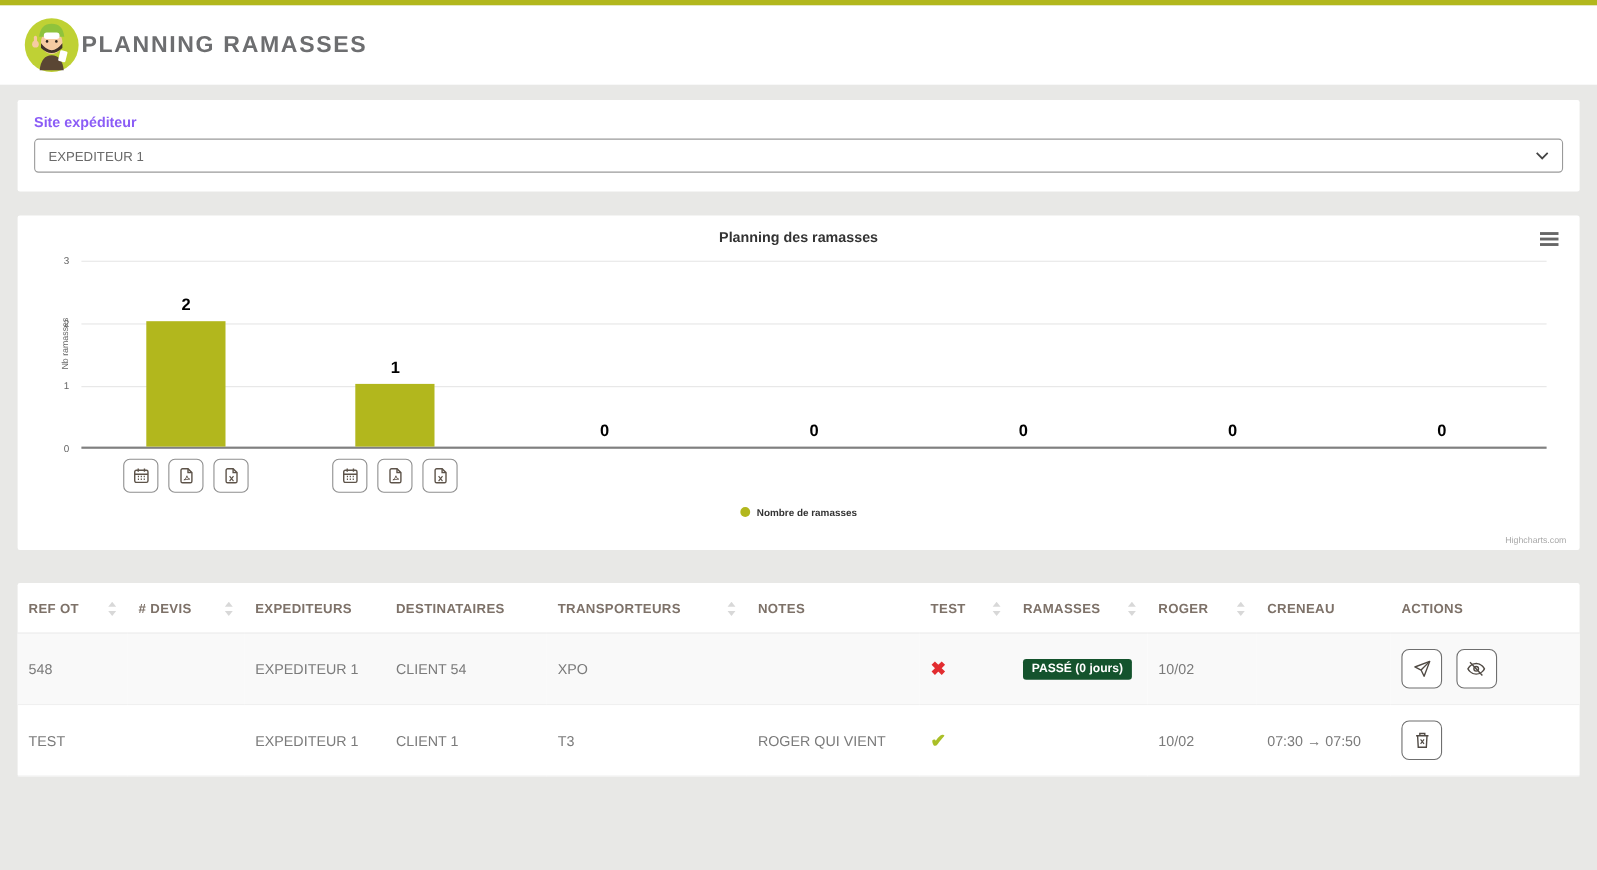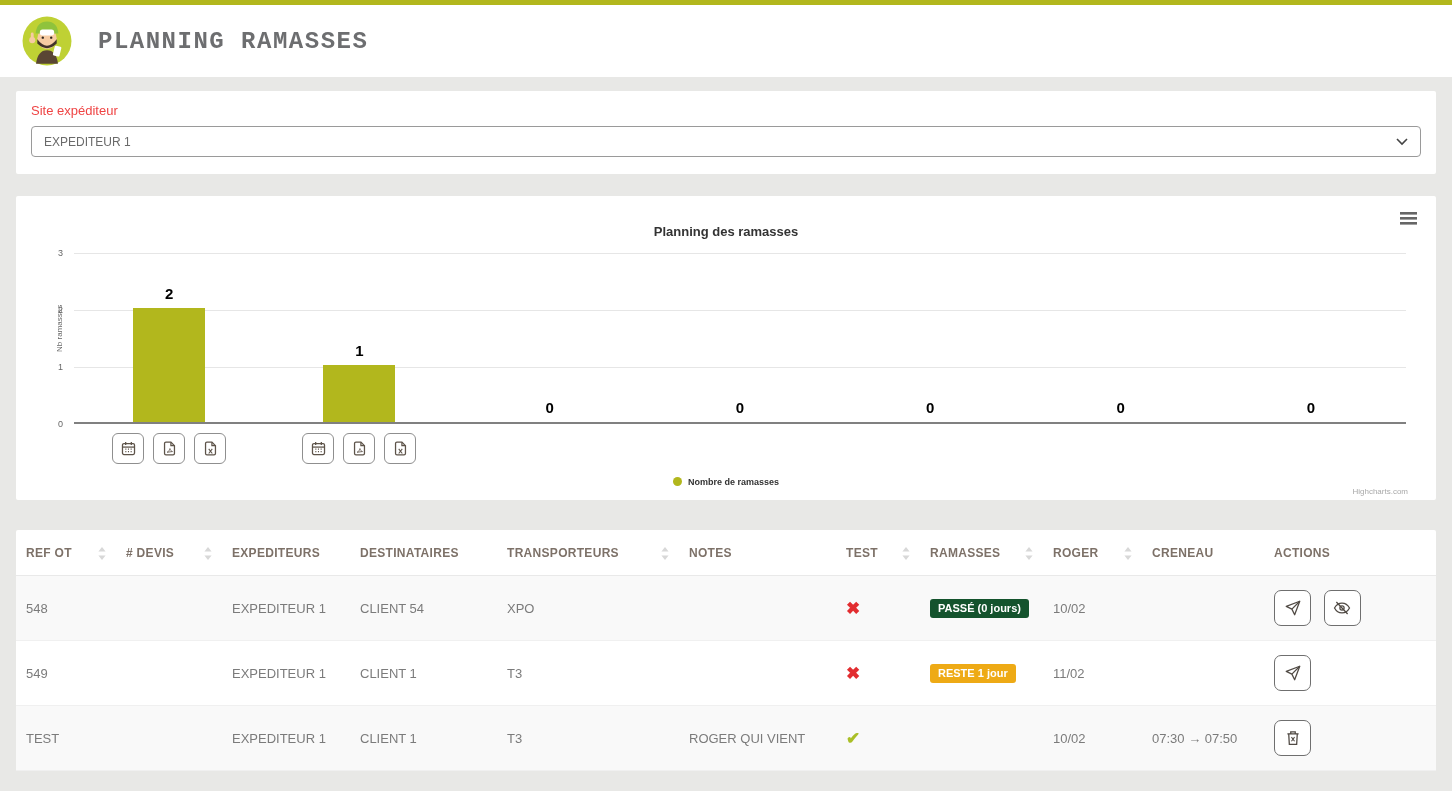--- a/index.html
+++ b/index.html
@@ -10,36 +10,35 @@
     color:#7b7b7b;
   }
   
   .top-line { height:5px; background:#b2b71d; }
   .app-header {
     background:#fff; height:72px; display:flex; align-items:center;
     padding-left:20px;
   }
   .logo { width:54px; height:54px; flex:0 0 auto; }
   .page-title {
-    margin-left:24px; font-size:24px; font-weight:bold; letter-spacing:1.5px;
+    font-size:21px; font-weight:bold; letter-spacing:1.5px;
     color:#6d6e70;
-    font-family:Liberation Mono, monospace;
   }
   
   .card { background:#fff; margin:14px 16px 0; border-radius:2px; }
   
   .filter-card { padding:12px 15px 17px; margin-top:14px; }
-  .filter-label { font-size:13px; font-weight:normal; color:#ef4444; }
+  .filter-label { font-size:13px; font-weight:bold; color:#8b5cf6; }
   .select-box {
     margin-top:8px; border:1px solid #9a9a9a; border-radius:4px; height:31px;
     display:flex; align-items:center; justify-content:space-between;
     padding:0 12px; font-size:12px; color:#6a6a6a; background:#fff; cursor:pointer;
   }
   
-  .chart-card { position:relative; padding:28px 14px 12px; margin-top:22px; height:304px; }
+  .chart-card { position:relative; padding:12px 14px 12px; margin-top:22px; height:304px; }
   .chart-title { text-align:center; font-size:13px; font-weight:bold; color:#333; }
   .chart-menu { position:absolute; top:12px; right:16px; cursor:pointer; padding:3px; }
   .plot-area {
     position:relative; margin:14px 16px 0 44px; height:171px;
     border-bottom:2px solid #808080;
   }
   .gridline { position:absolute; left:0; right:0; height:1px; background:#e6e6e6; }
   .ytick { position:absolute; left:-16px; transform:translateY(-50%); font-size:9px; color:#666; }
   .y-title {
     position:absolute; left:-38px; top:50%;
@@ -54,21 +53,21 @@
   .x-cell { flex:1; text-align:center; font-size:14px; color:#3c3c3c; }
   .export-cell { flex:1; display:flex; justify-content:center; gap:9px; min-height:31px; }
   .icon-btn {
     width:32px; height:31px; background:#fff; border:1px solid #8f8f8f; border-radius:6px;
     display:flex; align-items:center; justify-content:center; cursor:pointer; padding:0;
   }
   .icon-btn svg { width:17px; height:17px; stroke:#5d5349; fill:none; stroke-width:1.8; }
   .legend-row { margin-top:13px; display:flex; justify-content:center; align-items:flex-start; gap:6px; }
   .legend-dot { width:9px; height:9px; border-radius:50%; background:#b2b71d; }
   .legend-text { font-size:9px; color:#333; font-weight:bold; }
-  .credits { position:absolute; right:28px; bottom:4px; font-size:8px; color:#a9a9a9; }
+  .credits { position:absolute; right:12px; bottom:4px; font-size:8px; color:#a9a9a9; }
   
   .res-card { margin-top:30px; padding-bottom:0; }
   .panel-header {
     background:#a79e98; color:#fff; height:36px; display:flex; align-items:center;
     gap:12px; padding:0 15px; font-size:15px; font-weight:bold;
   }
   .panel-header svg { width:19px; height:19px; stroke:#fff; fill:none; stroke-width:2; }
   table { width:100%; border-collapse:collapse; font-size:13px; color:#7b7b7b; }
   th { padding:16px 10px 15px; border-bottom:1px solid #e9e9e9; }
   .th-inner {
@@ -387,40 +386,20 @@
           <button class="action-btn">
             <svg viewBox="0 0 24 24">
               <path d="M2 12s3.5-6.5 10-6.5S22 12 22 12s-3.5 6.5-10 6.5S2 12 2 12z"></path>
               <circle cx="12" cy="12" r="2.8"></circle>
                 <line x1="4.5" y1="4" x2="19.5" y2="20"></line>
             </svg>
           </button>
         </td>
       </tr>
       <tr>
-        <td>549</td>
-        <td></td>
-        <td>EXPEDITEUR 1</td>
-        <td>CLIENT 1</td>
-        <td>T3</td>
-        <td></td>
-        <td><span class="resa-glyph resa-no">✖</span></td>
-        <td><span class="badge badge-warning" style="background: rgb(238, 170, 21);">RESTE 1 jour</span></td>
-        <td>11/02</td>
-        <td></td>
-        <td>
-          <button class="action-btn">
-            <svg viewBox="0 0 24 24">
-              <path d="M21 3L10.5 13.5"></path>
-                <path d="M21 3l-6.8 18-3.7-7.5L3 9.8z" stroke-linejoin="round"></path>
-            </svg>
-          </button>
-        </td>
-      </tr>
-      <tr>
         <td>TEST</td>
         <td></td>
         <td>EXPEDITEUR 1</td>
         <td>CLIENT 1</td>
         <td>T3</td>
         <td>ROGER QUI VIENT</td>
         <td><span class="resa-glyph resa-yes">✔</span></td>
         <td><span></span></td>
         <td>10/02</td>
         <td>07:30 → 07:50</td>

